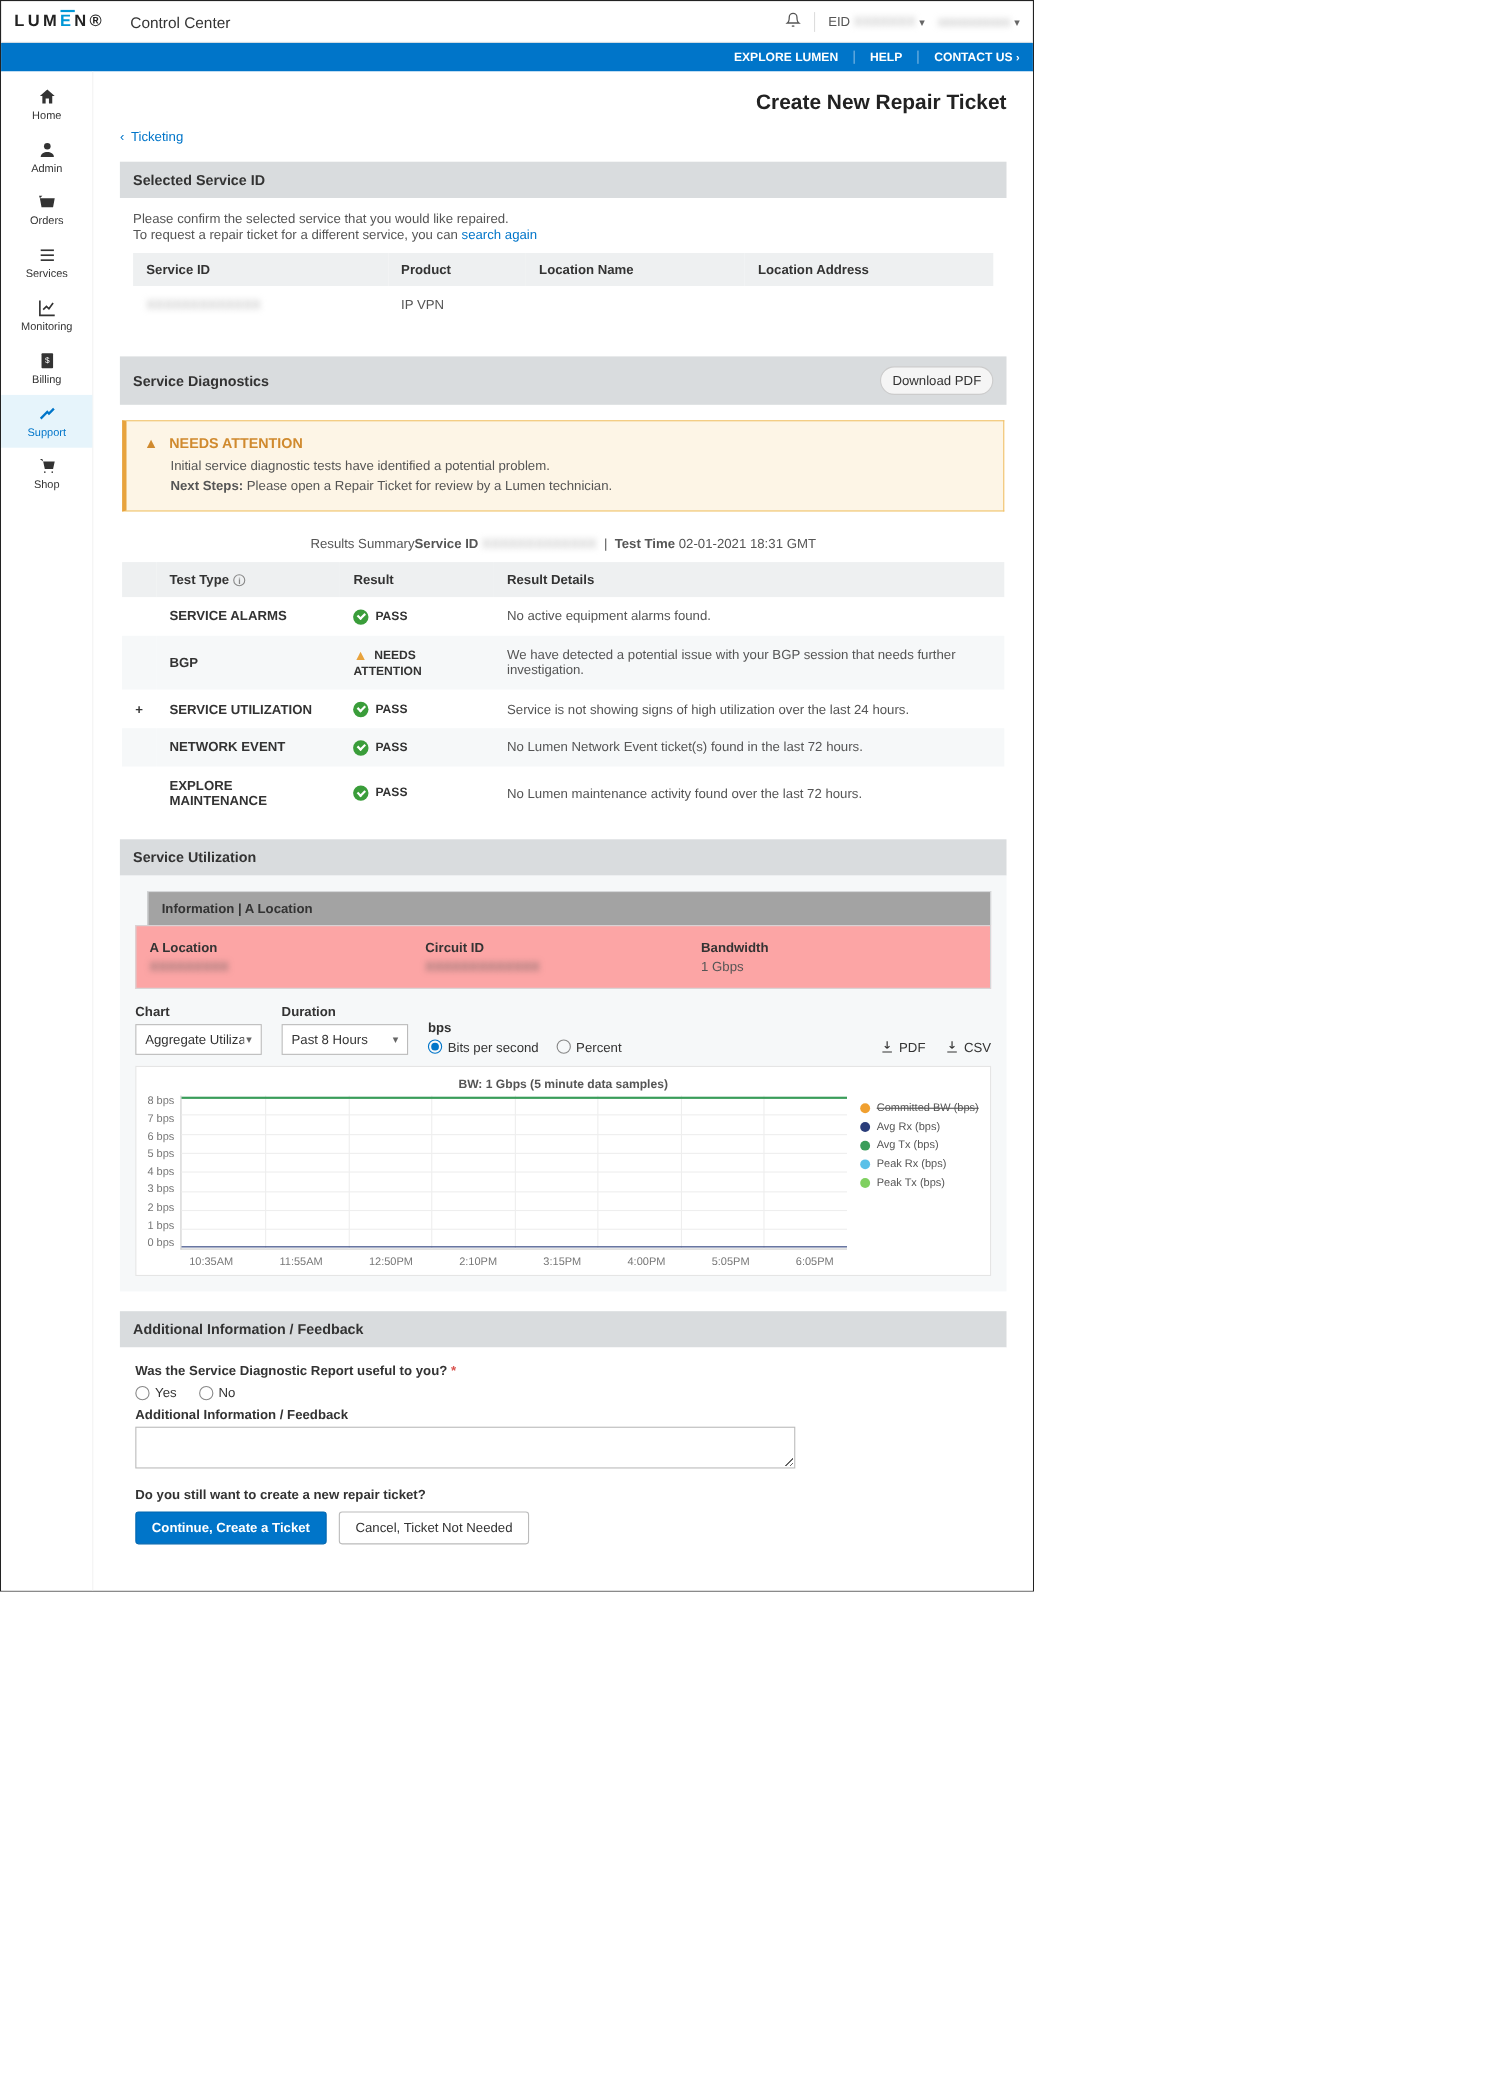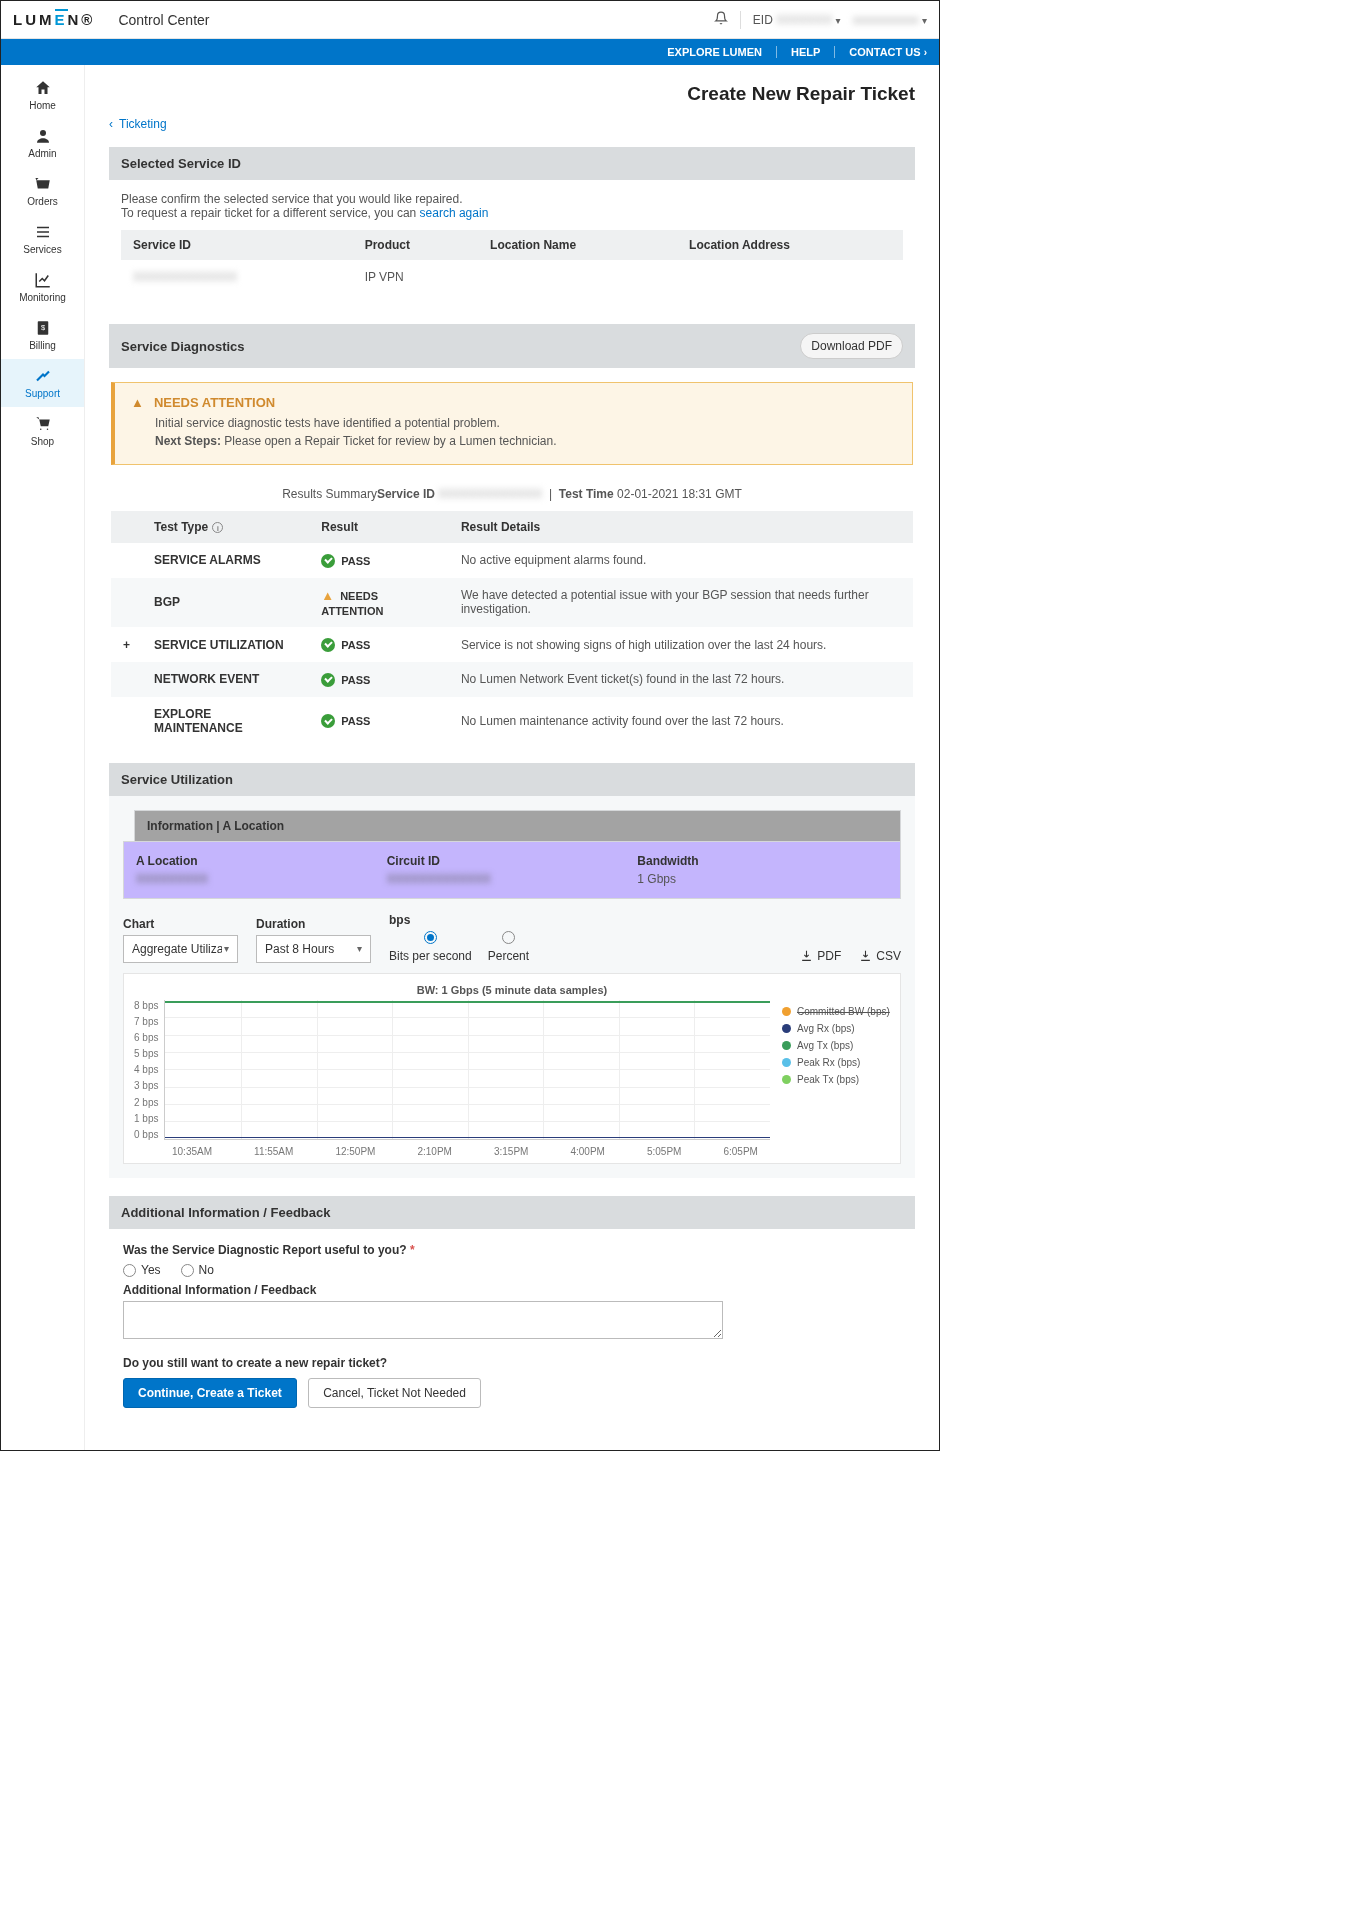--- a/index.html
+++ b/index.html
@@ -44,29 +44,29 @@
 .diag-tbl td { padding: 10px 12px; color: #555; }
 .diag-tbl tr.odd td { background: #fff; }
 .diag-tbl tr.even td { background: #f6f8f9; }
 .pass-ico { display: inline-flex; width: 14px; height: 14px; background: #3a9d3a; border-radius: 50%; align-items: center; justify-content: center; margin-right: 6px; vertical-align: middle; }
 .pass-ico::after { content: ""; width: 5px; height: 3px; border-left: 2px solid #fff; border-bottom: 2px solid #fff; transform: rotate(-45deg); margin-top: -2px; }
 .warn-ico { display: inline-block; color: #e8a33d; margin-right: 6px; font-size: 13px; vertical-align: middle; }
 .result-txt { font-weight: 700; font-size: 11px; color: #333; vertical-align: middle; }
 .info-ico { display: inline-block; width: 11px; height: 11px; border: 1px solid #888; border-radius: 50%; font-size: 8px; line-height: 11px; text-align: center; color: #888; margin-left: 4px; }
 .util-box { background: #f6f8f9; padding: 14px; margin-top: 0; }
 .util-info-head { background: #a3a3a3; padding: 8px 12px; font-size: 12px; font-weight: 600; border: 1px solid #d5d7d9; border-bottom: none; margin-left: 11px; }
-.util-info-body { background: #c4b5fd; border: 1px solid #d5d7d9; padding: 12px; display: flex; }
+.util-info-body { background: #fca5a5; border: 1px solid #d5d7d9; padding: 12px; display: flex; }
 .util-col { flex: 1; font-size: 12px; }
 .util-col .lbl { font-weight: 600; color: #333; margin-bottom: 4px; }
 .util-col .val { color: #555; }
 .controls-row { display: flex; align-items: flex-end; gap: 18px; margin-top: 14px; font-size: 12px; }
 .ctrl-lbl { font-weight: 600; margin-bottom: 4px; display: block; color: #333; }
 .select { border: 1px solid #bbb; background: #fff; padding: 5px 8px; font-size: 12px; width: 115px; height: 28px; display: flex; align-items: center; justify-content: space-between; cursor: pointer; overflow: hidden; }
 .radio-row { display: flex; align-items: center; gap: 16px; }
-.radio { display: flex; align-items: center; gap: 5px; cursor: pointer; flex-direction: column; }
+.radio { display: flex; align-items: center; gap: 5px; cursor: pointer; }
 .radio-dot { width: 13px; height: 13px; border: 1px solid #888; border-radius: 50%; display: inline-flex; align-items: center; justify-content: center; }
 .radio-dot.checked { border-color: #0075c9; }
 .radio-dot.checked::after { content: ""; width: 7px; height: 7px; background: #0075c9; border-radius: 50%; }
 .export-links { margin-left: auto; display: flex; gap: 18px; font-size: 12px; color: #333; }
 .export-links span { cursor: pointer; display: flex; align-items: center; gap: 4px; }
 .chart-box { background: #fff; border: 1px solid #e5e5e5; margin-top: 10px; padding: 10px 10px 6px 10px; }
 .chart-title { text-align: center; font-size: 11px; font-weight: 600; color: #555; margin-bottom: 4px; }
 .chart-area { display: flex; }
 .yaxis { display: flex; flex-direction: column; justify-content: space-between; font-size: 10px; color: #777; text-align: right; padding-right: 6px; height: 140px; }
 .plot { flex: 1; position: relative; height: 140px; border-left: 1px solid #ccc; border-bottom: 1px solid #ccc; }

